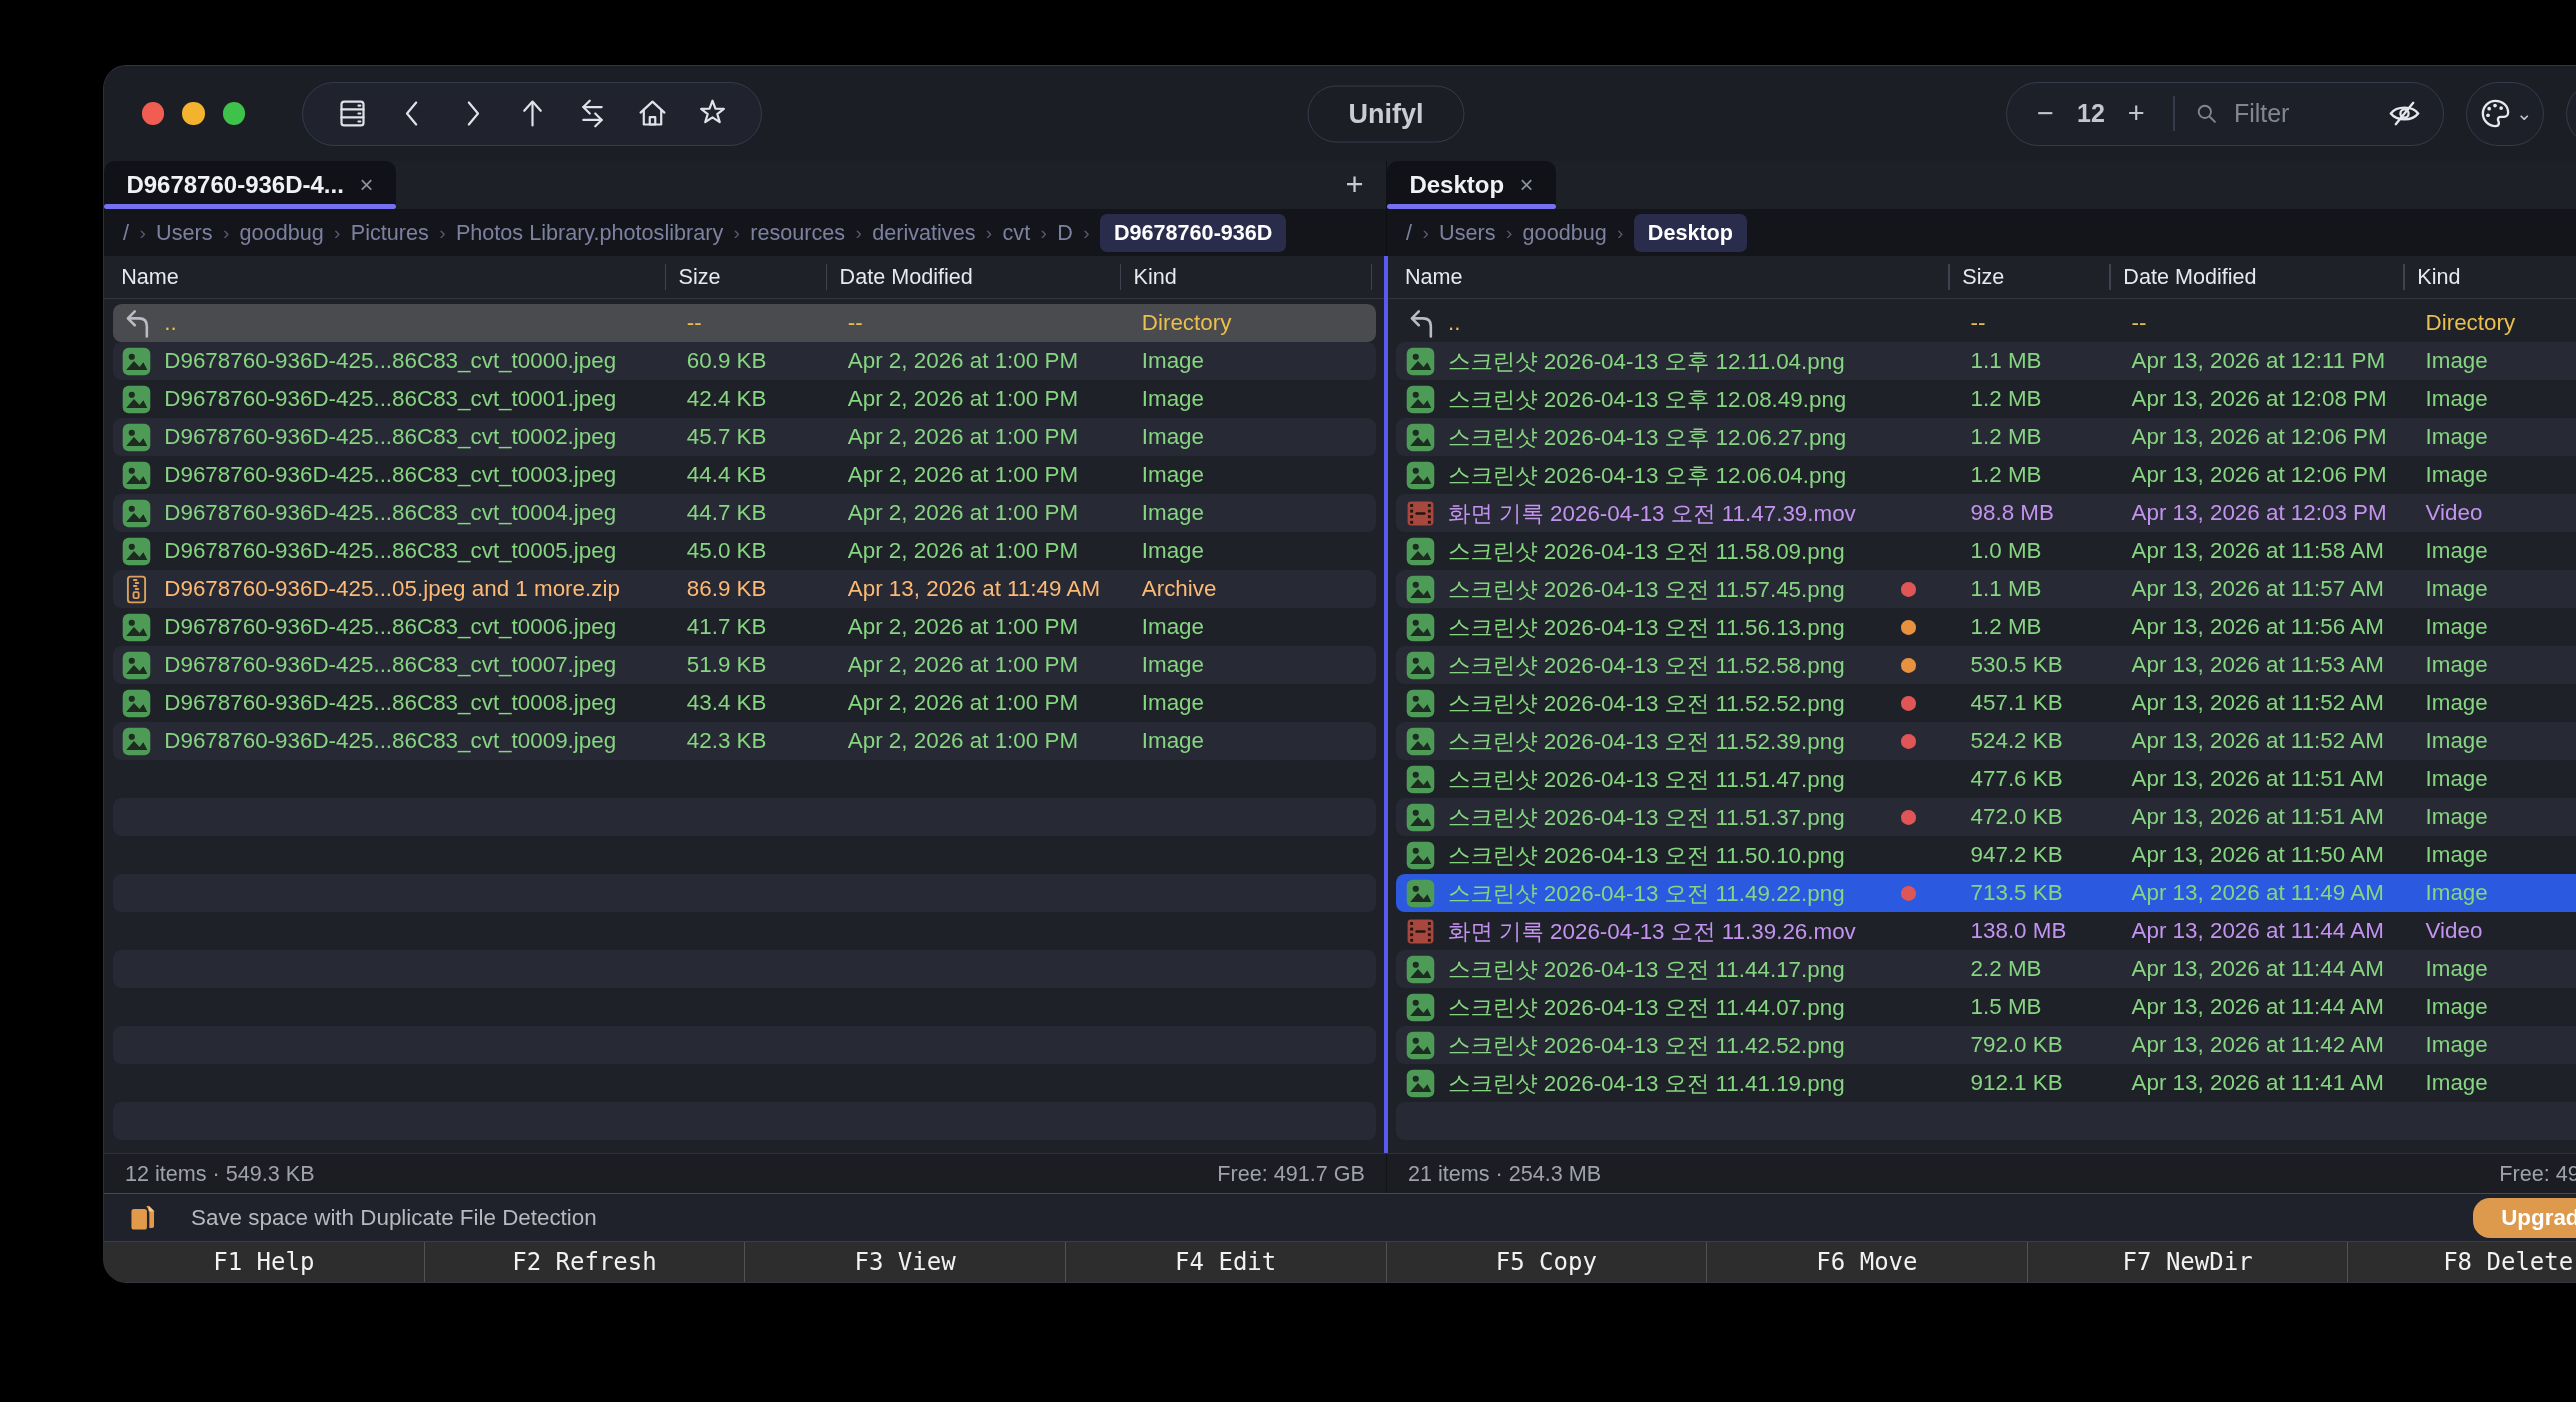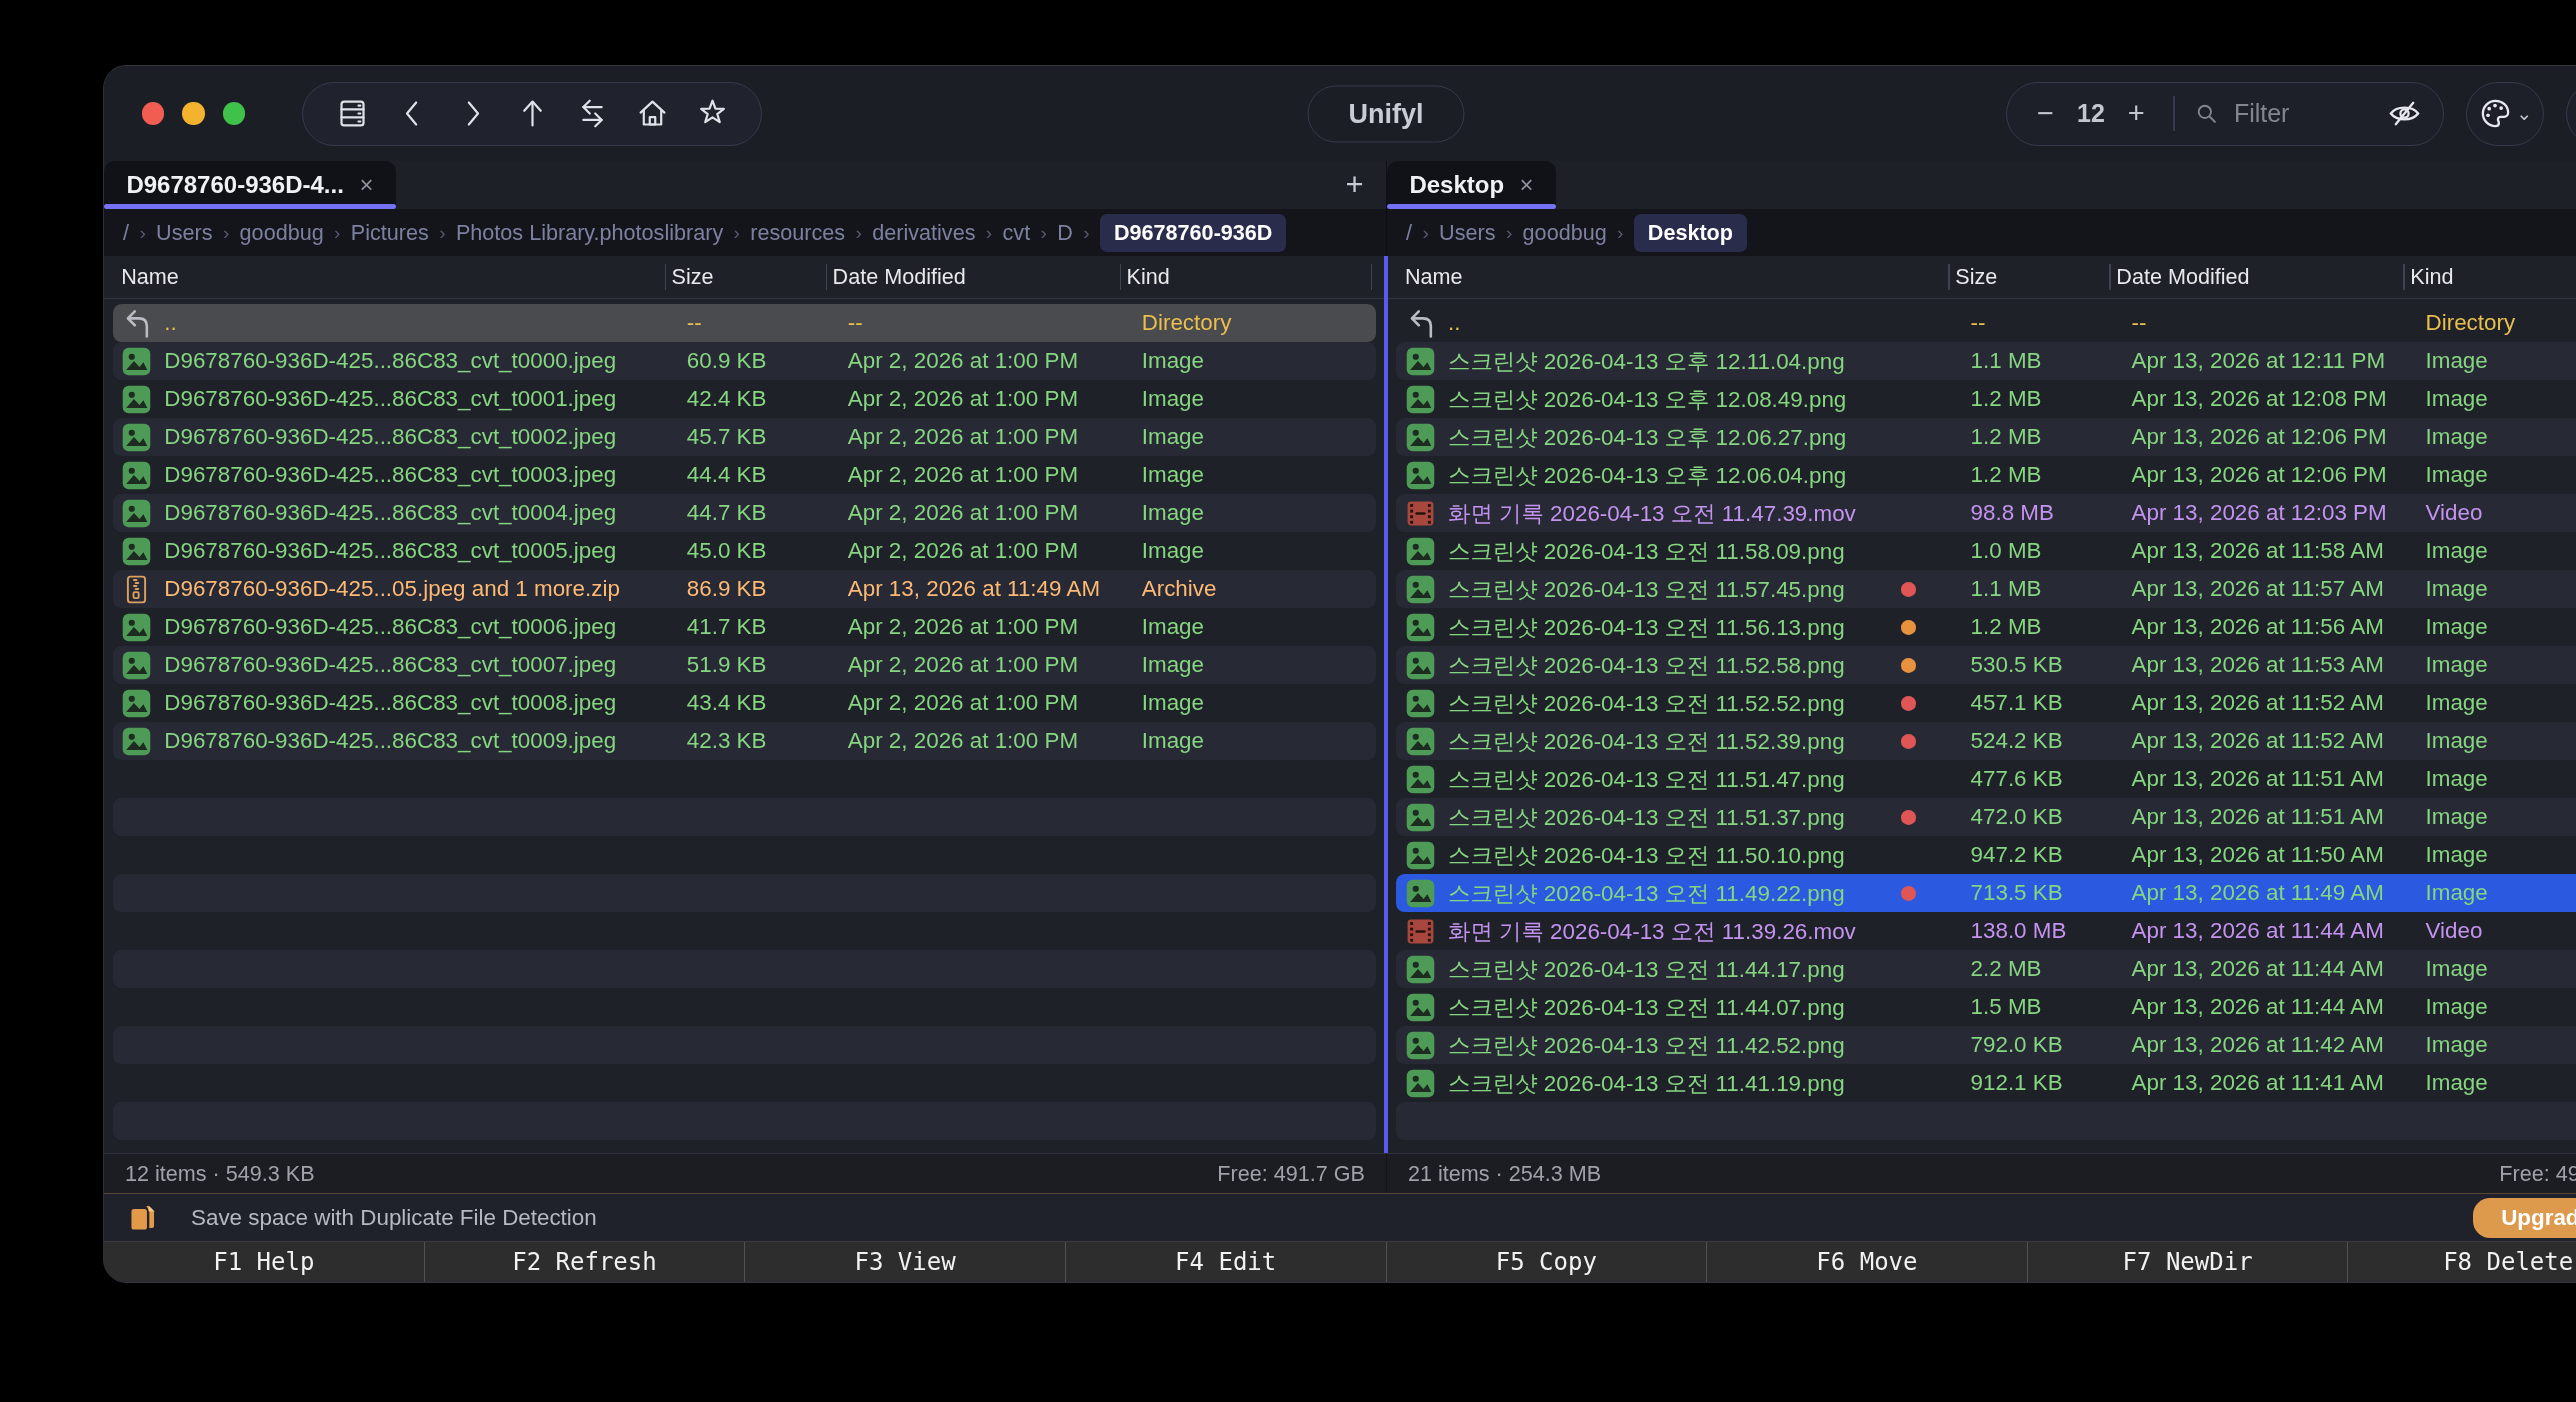--- a/index.html
+++ b/index.html
@@ -63,21 +63,21 @@
   .crumb-active { background:#2a2c4c; color:#fff; font-weight:bold; font-size:21.6px; padding:6px 14px; border-radius:7px; cursor:pointer; }
   
   .main { flex:1; display:flex; background:#1f2129; min-height:0; }
   .pane { width:calc(50% - 1.7px); display:flex; flex-direction:column; min-height:0; }
   .pane-divider { width:3.5px; background:#5a5af2; flex:0 0 3.5px; }
   .phead {
     height:43px; flex:0 0 43px; display:grid; grid-template-columns:552px 161px 294px 1fr;
     align-items:center; padding:0 8.6px; border-bottom:1.7px solid #32353f; position:relative;
   }
   .hcell { color:#e8e9ec; font-size:21.6px; padding-left:8.6px; position:relative; height:100%; display:flex; align-items:center; }
-  .hcell:not(:first-child) { padding-left:7px; }
+  .hcell:not(:first-child) { padding-left:14px; }
   .hcell:not(:first-child)::before, .phead::after {
     content:''; position:absolute; left:0; top:20%; height:60%; width:1.7px; background:#3f4350;
   }
   .phead::after { left:auto; right:12px; }
   .rows { flex:1; padding:5.2px 8.6px; display:flex; flex-direction:column; overflow:hidden; }
   .row {
     height:38px; flex:0 0 38px; border-radius:8.6px; display:grid;
     grid-template-columns:552px 161px 294px 1fr; align-items:center; padding:0 5.2px; cursor:pointer;
   }
   .row:nth-child(even) { background:#272a35; }

